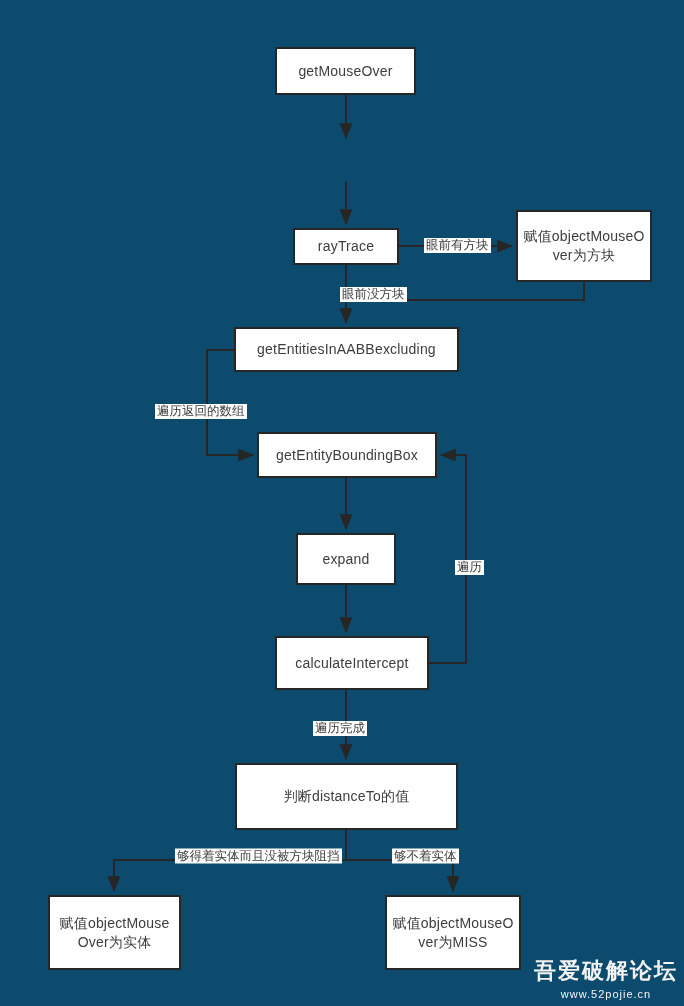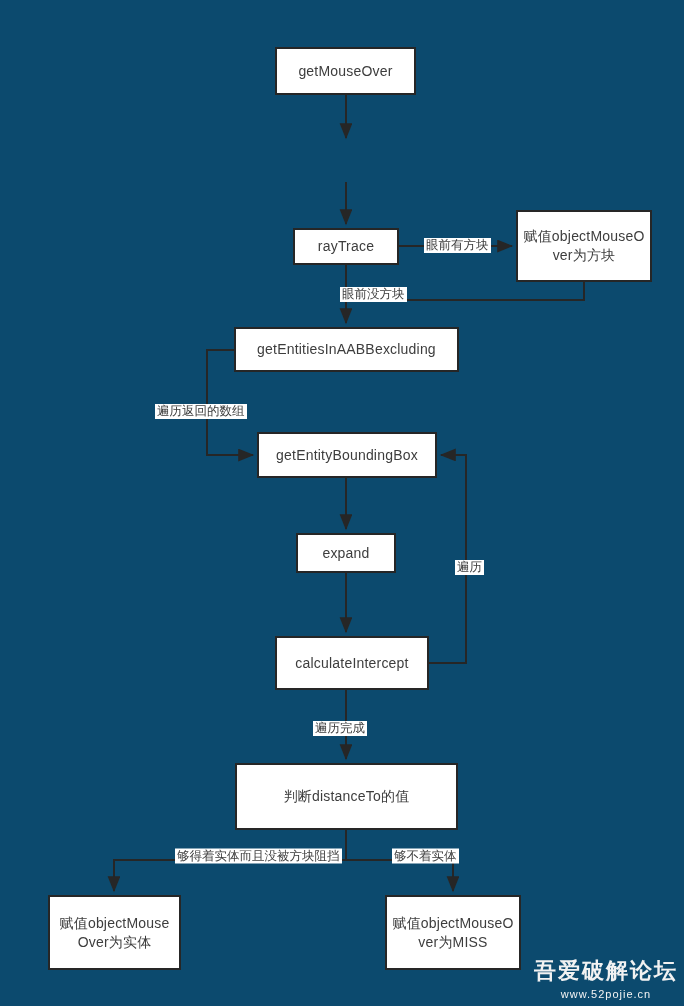--- a/index.html
+++ b/index.html
@@ -127,21 +127,21 @@
   </div>
 
   <div class="node" style="left:234px; top:327px; width:225px; height:45px;">
     <span>getEntitiesInAABBexcluding</span>
   </div>
 
   <div class="node" style="left:257px; top:432px; width:180px; height:46px;">
     <span>getEntityBoundingBox</span>
   </div>
 
-  <div class="node" style="left:296px; top:533px; width:100px; height:40px;align-items:center;">
+  <div class="node" style="left:296px; top:533px; width:100px; height:52px;align-items:center;">
     <span>expand</span>
   </div>
 
   <div class="node" style="left:275px; top:636px; width:154px; height:54px;">
     <span>calculateIntercept</span>
   </div>
 
   <div class="node" style="left:235px; top:763px; width:223px; height:67px;">
     <span>判断distanceTo的值</span>
   </div>

